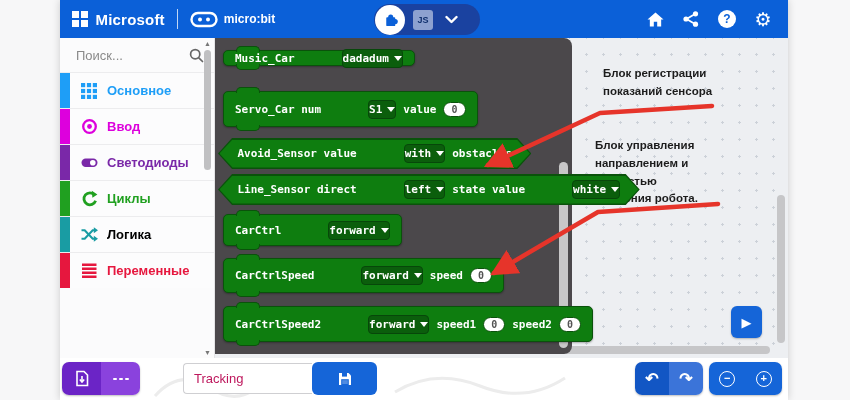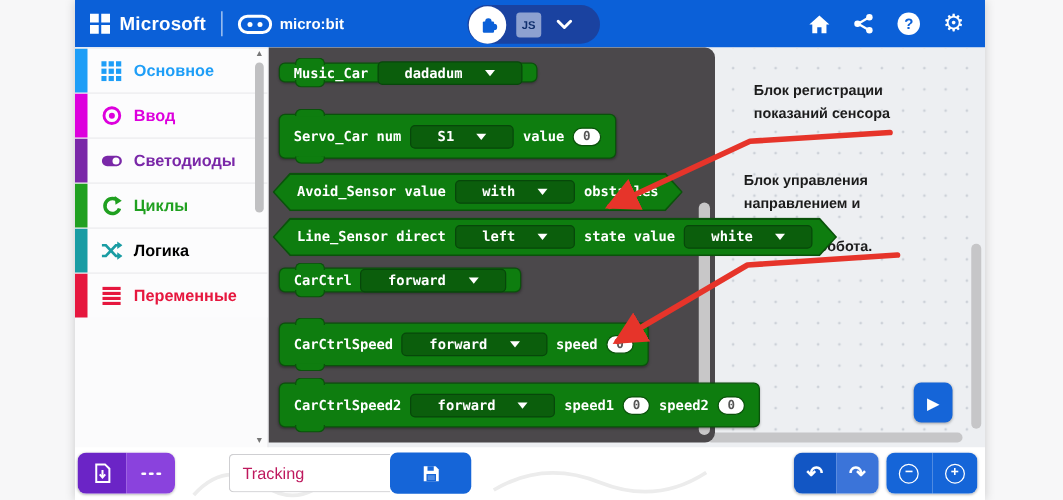--- a/index.html
+++ b/index.html
@@ -52,21 +52,21 @@
   #flyout { position:absolute; left:155px; top:38px; width:357px; height:316px; background:var(--flyout-bg); border-radius:0 8px 8px 0; }
   #fly-thumb { position:absolute; right:4px; top:124px; width:9px; height:186px; background:rgba(222,222,222,.85); border-radius:5px; }
 
   .blk { position:absolute; display:inline-flex; align-items:center; gap:7px; padding:0 11px; color:#fff; font-family:"DejaVu Sans Mono",monospace; font-weight:700; font-size:11px; white-space:nowrap; cursor:grab; }
   .stmt { background:var(--block-green); border:1.5px solid var(--block-green-dark); border-radius:5px; box-shadow:0 1px 2px rgba(0,0,0,.3); }
   .stmt::before, .stmt::after { content:""; position:absolute; left:12px; width:22px; height:5px; background:var(--block-green); border:1.5px solid var(--block-green-dark); }
   .stmt::before { top:-5px; border-bottom:none; border-radius:5px 5px 0 0; }
   .stmt::after { bottom:-5px; border-top:none; border-radius:0 0 5px 5px; }
   .hexo { padding:0; background:var(--block-green-dark); clip-path:polygon(14px 0,calc(100% - 14px) 0,100% 50%,calc(100% - 14px) 100%,14px 100%,0 50%); filter:drop-shadow(0 1px 1px rgba(0,0,0,.35)); }
   .hex-in { display:inline-flex; align-items:center; gap:7px; height:calc(100% - 3px); margin:1.5px; padding:0 18px; background:var(--block-green); clip-path:polygon(13px 0,calc(100% - 13px) 0,100% 50%,calc(100% - 13px) 100%,13px 100%,0 50%); }
-  .dd { display:inline-flex; align-items:center; gap:18px; background:var(--dropdown-green); border:1px solid #07470a; border-radius:4px; padding:2px 21px; cursor:pointer; }
+  .dd { display:inline-flex; align-items:center; gap:5px; background:var(--dropdown-green); border:1px solid #07470a; border-radius:4px; padding:2px 0; cursor:pointer;margin-left:40px; }
   .dd .caret { width:0; height:0; border-left:4px solid transparent; border-right:4px solid transparent; border-top:5px solid #fff; }
   .val { background:#fff; border:1.5px solid var(--block-green-dark); border-radius:999px; color:#555; padding:1px 7px; font-size:10px; cursor:text; }
 
   
   #bottombar { position:absolute; left:0; top:358px; right:0; height:42px; background:#fff; }
   #docs-group { position:absolute; left:2px; top:4px; height:33px; display:flex; border-radius:7px; overflow:hidden; box-shadow:0 1px 2px rgba(0,0,0,.25); cursor:pointer; }
   #docs-left { width:39px; background:var(--purple-dark); display:flex; align-items:center; justify-content:center; }
   #docs-right { width:39px; background:var(--purple-light); display:flex; align-items:center; justify-content:center; gap:2px; }
   #docs-right i { width:4px; height:2px; background:#fff; border-radius:1px; }
   #project-name-input { position:absolute; left:123px; top:5px; width:129px; height:31px; border:1px solid #cfcfd2; border-right:none; border-radius:4px 0 0 4px; padding:0 10px; font-size:13px; color:#be185d; outline:none; font-family:"Liberation Sans",sans-serif; background:#fff; }
@@ -145,20 +145,27 @@
       <span class="hdr-ic">
         <span class="help-circle">?</span>
       </span>
       <span class="hdr-ic">
         <span class="gear-glyph">⚙</span>
       </span>
     </div>
   </div>
 
   <div id="sidebar">
+    <div id="search-row">
+      <input id="search-input" placeholder="Поиск..." style="">
+      <svg width="15" height="15" viewBox="0 0 15 15">
+          <circle cx="6.2" cy="6.2" r="4.6" fill="none" stroke="#666" stroke-width="1.7"></circle>
+          <line x1="9.8" y1="9.8" x2="13.5" y2="13.5" stroke="#666" stroke-width="1.7" stroke-linecap="round"></line>
+        </svg>
+    </div>
     <div id="cat-list">
         <div class="cat-row">
           <span class="cat-bar" style="background: rgb(30, 158, 247);"></span>
           <span class="cat-ic" style="color: rgb(30, 158, 247);">
             <svg viewBox="0 0 17 17">
               <g fill="currentColor">
                 <rect x="0" y="1" width="4.2" height="4.2"></rect>
                 <rect x="5.9" y="1" width="4.2" height="4.2"></rect>
                 <rect x="11.8" y="1" width="4.2" height="4.2"></rect>
                 <rect x="0" y="6.9" width="4.2" height="4.2"></rect>
@@ -289,21 +296,21 @@
             <span>left</span>
             <span class="caret"></span>
           </span>
           <span>state value</span>
           <span class="dd">
             <span>white</span>
             <span class="caret"></span>
           </span>
         </span>
       </div>
-      <div class="blk stmt" style="top: 176px; left: 8px; height: 20px;">
+      <div class="blk stmt" style="top: 176px; left: 8px; height: 32px;">
         <span>CarCtrl</span>
         <span class="dd">
           <span>forward</span>
           <span class="caret"></span>
         </span>
       </div>
       <div class="blk stmt" style="top: 220px; left: 8px; height: 35px;">
         <span>CarCtrlSpeed</span>
         <span class="dd">
           <span>forward</span>

